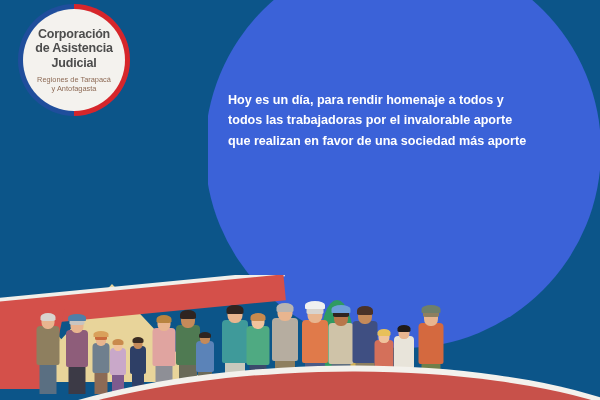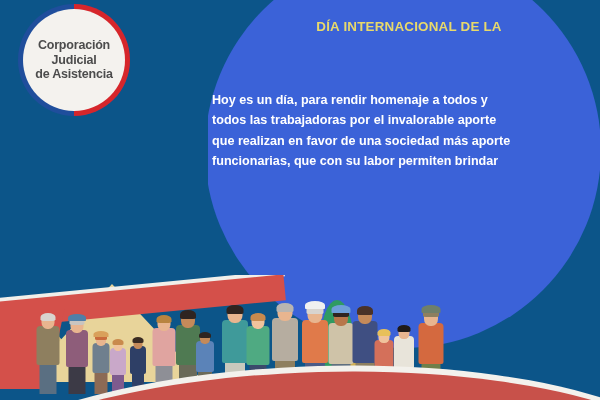--- a/index.html
+++ b/index.html
@@ -268,21 +268,21 @@
     font-size: 13.4px;
     font-weight: bold;
     line-height: 1.52;
     text-align: center;
     letter-spacing: 0.2px;
   }
   .headline .hl-line { display: block; }
 
   .bodytext {
     position: absolute;
-    left: 212px;
+    left: 228px;
     top: 90px;
     width: 350px;
     color: #ffffff;
     font-size: 12.6px;
     font-weight: bold;
     line-height: 1.62;
     text-align: left;
   }
   .bodytext .bt-line { display: block; }
 </style>
@@ -425,30 +425,32 @@
     <div class="floor-white"></div>
     <div class="floor-red"></div>
   </div>
 
   <div class="logo">
     <div class="logo-ring-blue"></div>
     <div class="logo-ring-red"></div>
     <div class="logo-inner">
       <div class="logo-main">
         <div>Corporación</div>
+        <div>de Asistencia</div>
         <div>Judicial</div>
-        <div>de Asistencia</div>
+      </div>
+      <div class="logo-sub">
+        <div>Regiones de Tarapacá</div>
+        <div>y Antofagasta</div>
       </div>
     </div>
   </div>
 
   <div class="headline">
-    <span class="hl-line">DÍA INTERNACIONAL DE LA</span>
   </div>
 
   <div class="bodytext">
     <span class="bt-line">Hoy es un día, para rendir homenaje a todos y</span>
     <span class="bt-line">todos las trabajadoras por el invalorable aporte</span>
     <span class="bt-line">que realizan en favor de una sociedad más aporte</span>
-    <span class="bt-line">funcionarias, que con su labor permiten brindar</span>
   </div>
 
 </div>
 
 </body></html>

